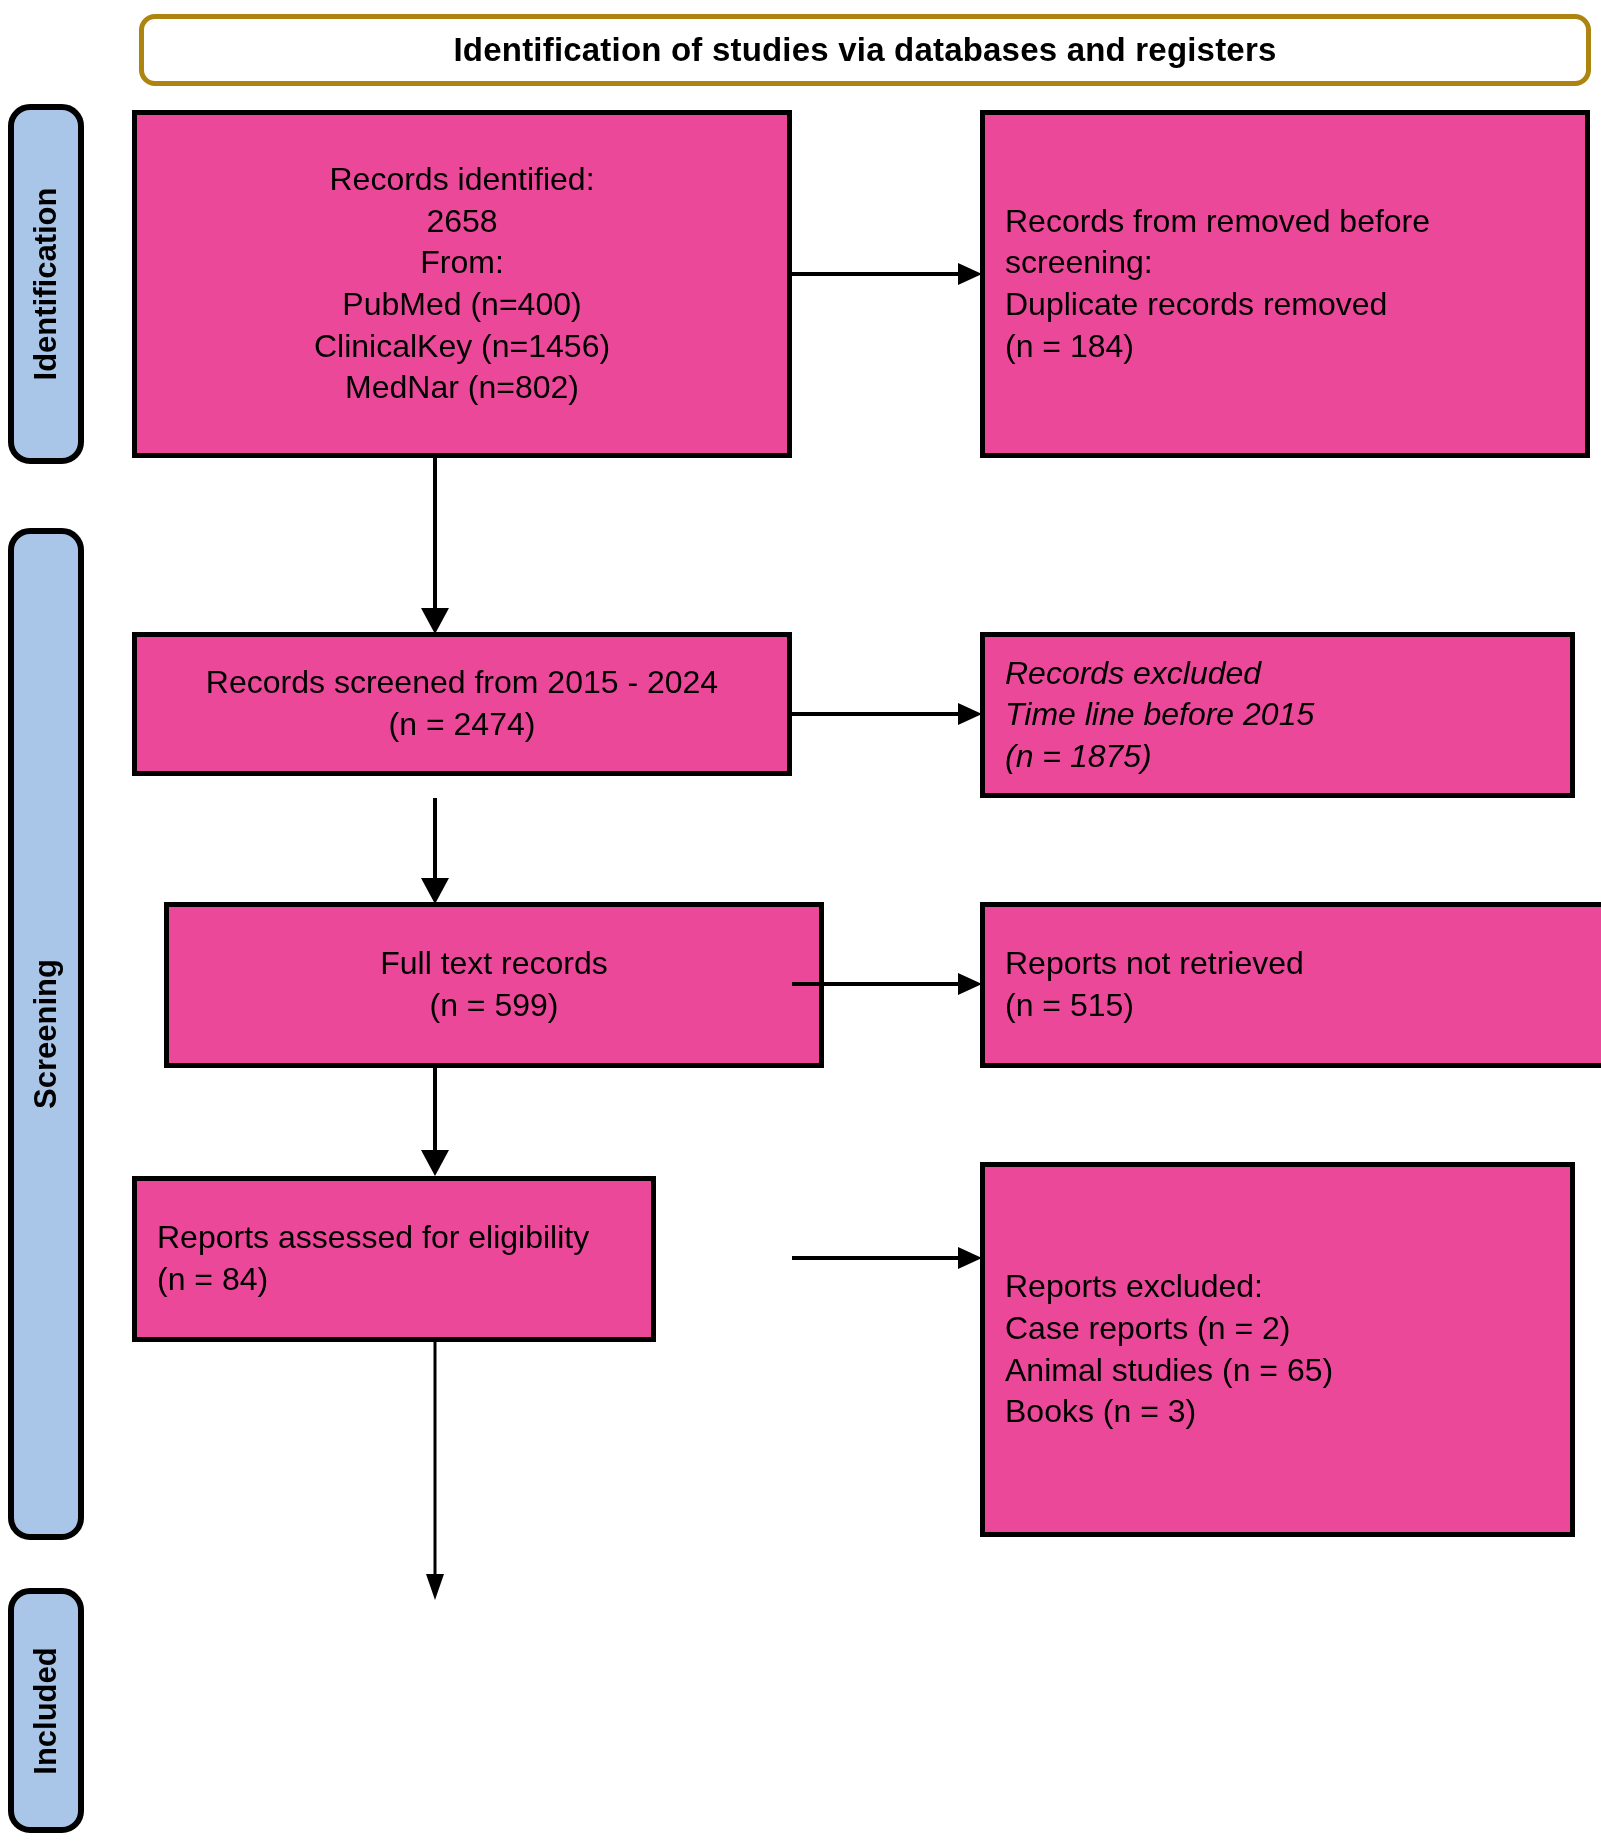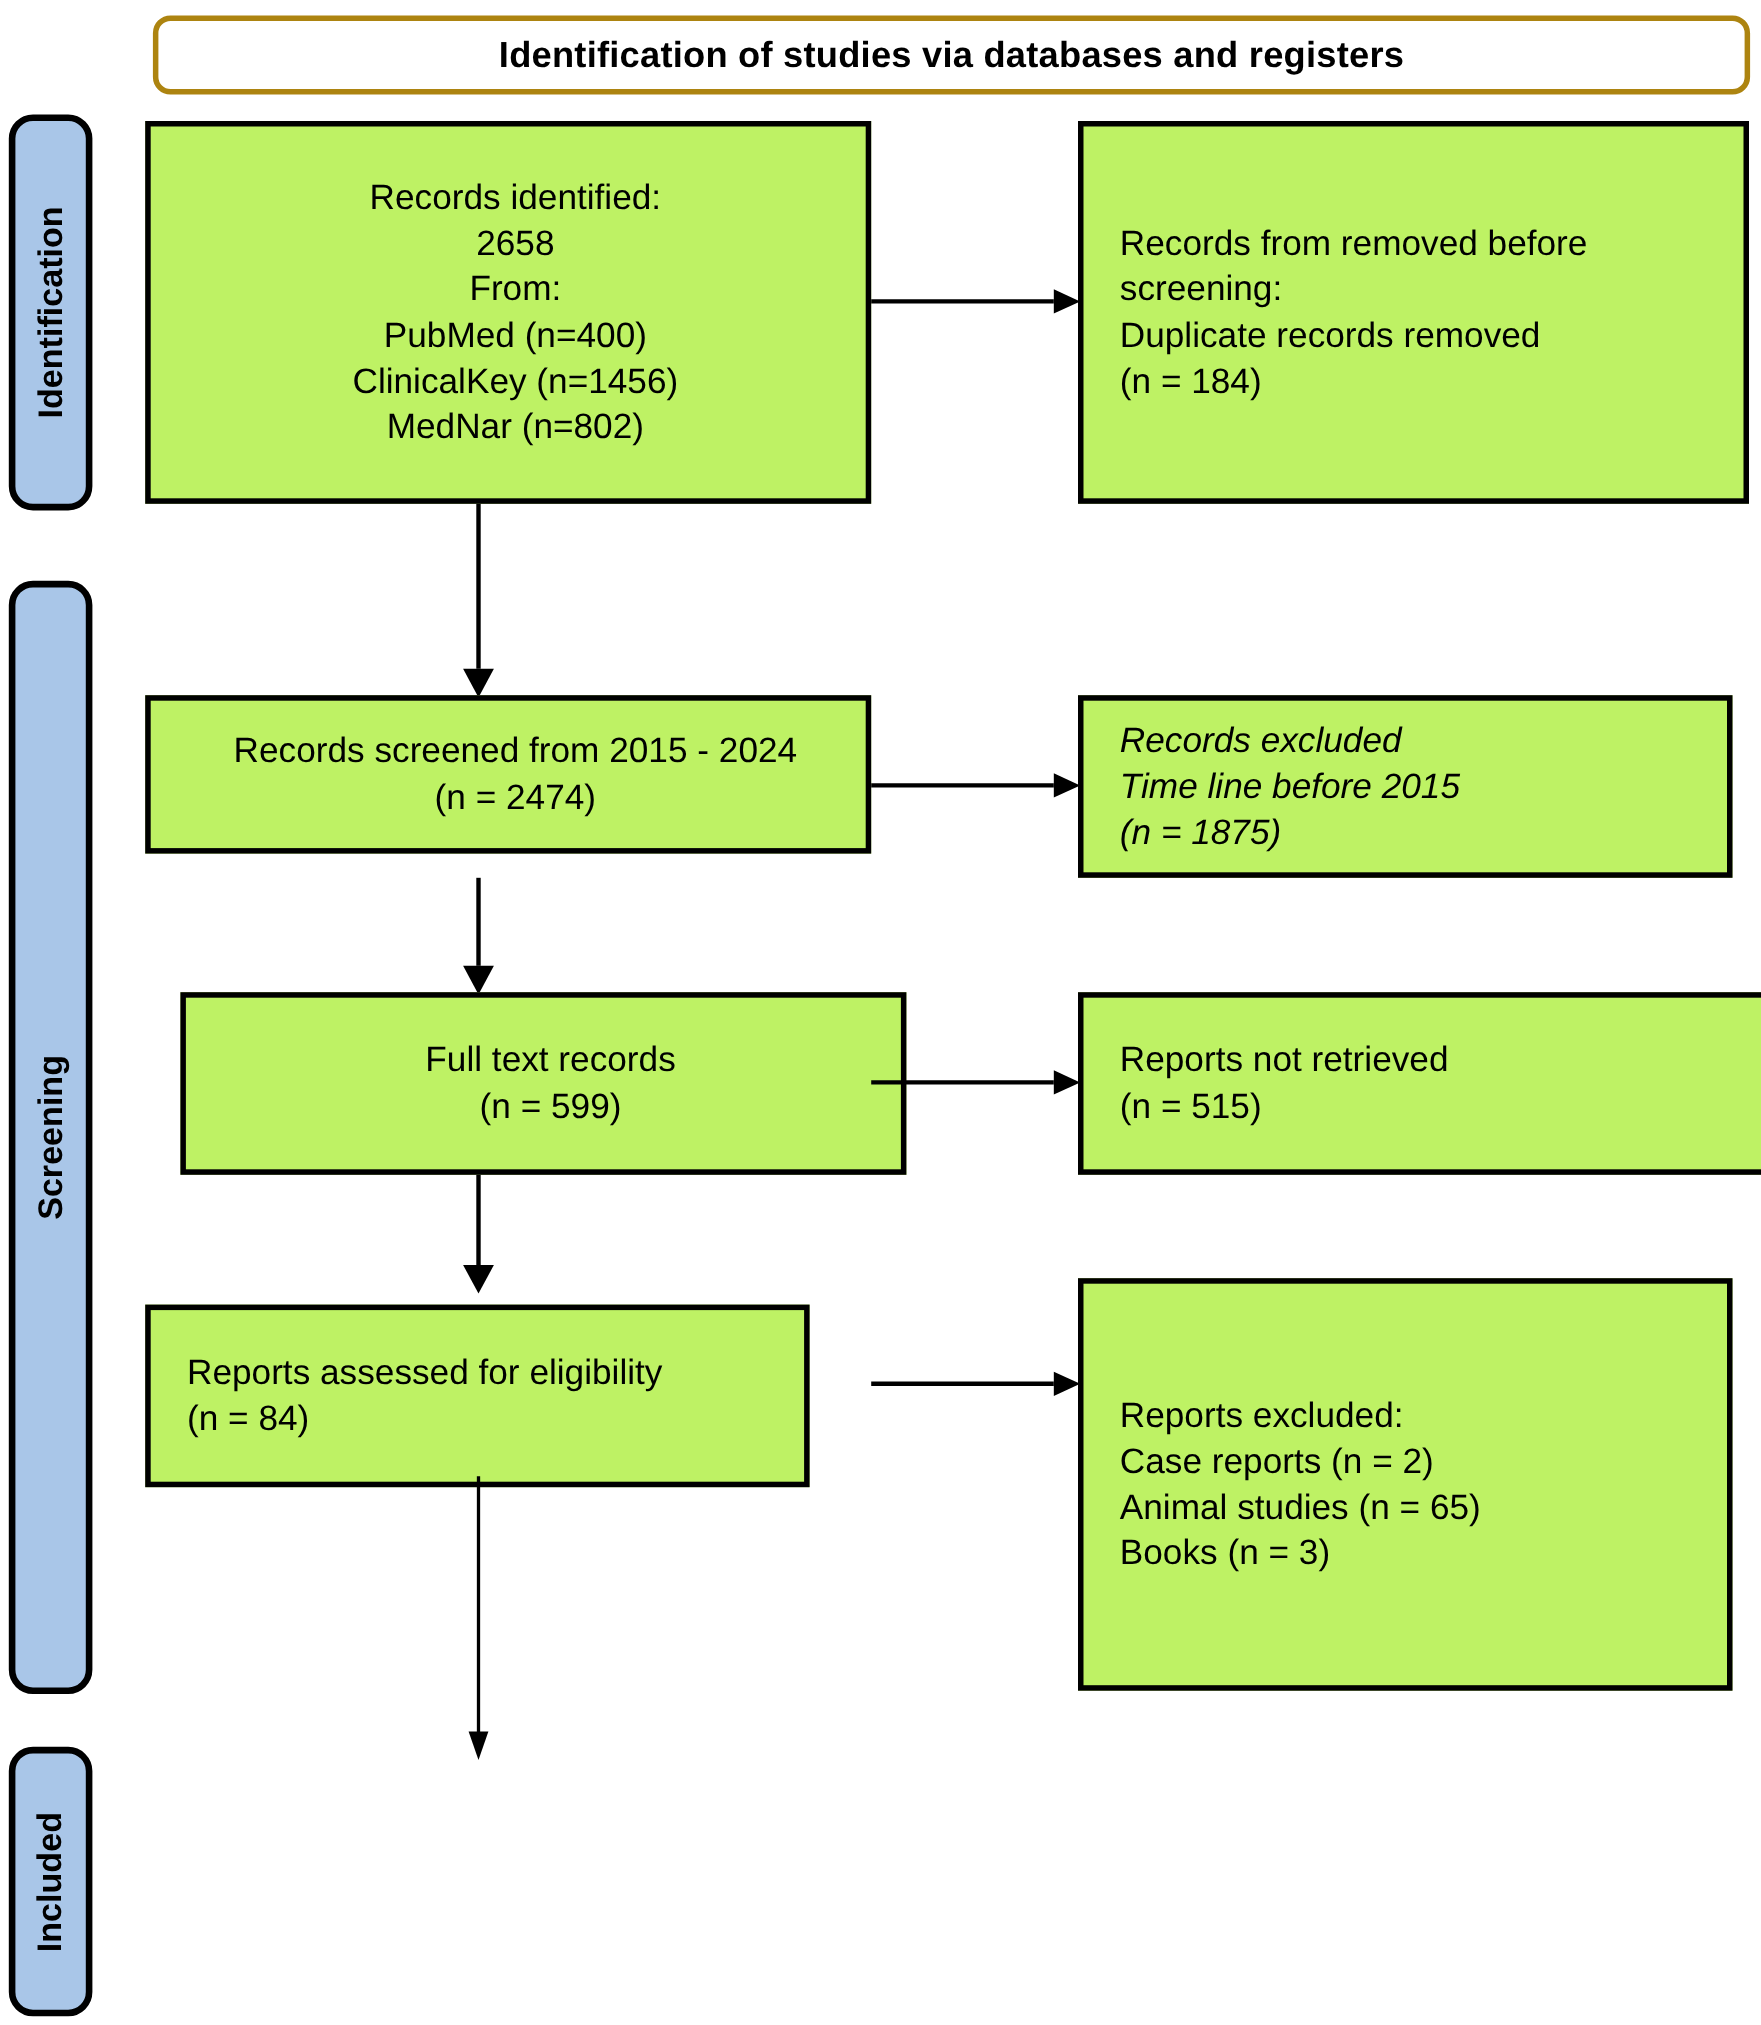--- a/index.html
+++ b/index.html
@@ -54,26 +54,25 @@
     font-weight: bold;
     color: #000000;
     white-space: nowrap;
     transform: rotate(-90deg);
   }
 
   
   .box {
     position: absolute;
     box-sizing: border-box;
-    background: #bef264;
+    background: #ec4899;
     border: 5px solid #000000;
     display: flex;
     flex-direction: column;
     justify-content: center;
-    padding-left: 13px;
   }
   .box-body {
     font-size: 32px;
     line-height: 1.30;
     color: #000000;
     white-space: pre-line;
     padding: 0 20px;
   }
   .box-body.center { text-align: center; }
   .box-body.left   { text-align: left; }
@@ -176,21 +175,21 @@
     </svg>
   </div>
 
   <div class="conn" style="left:412px; top:1068px; width:46px; height:108px;">
     <svg width="46" height="108" viewBox="0 0 46 108">
       <line x1="23" y1="0" x2="23" y2="82" stroke="#000" stroke-width="4"></line>
       <polygon points="9,82 37,82 23,108" fill="#000"></polygon>
     </svg>
   </div>
 
-  <div class="box" style="left:132px; top:1176px; width:604px; height:166px;margin-top:10px;">
+  <div class="box" style="left:132px; top:1176px; width:524px; height:166px;">
     <div class="box-body left">Reports assessed for eligibility
 (n = 84)</div>
   </div>
 
   <div class="box" style="left:980px; top:1162px; width:595px; height:375px;">
     <div class="box-body left">Reports excluded:
     Case reports (n = 2)
     Animal studies (n = 65)
     Books (n = 3)</div>
   </div>

